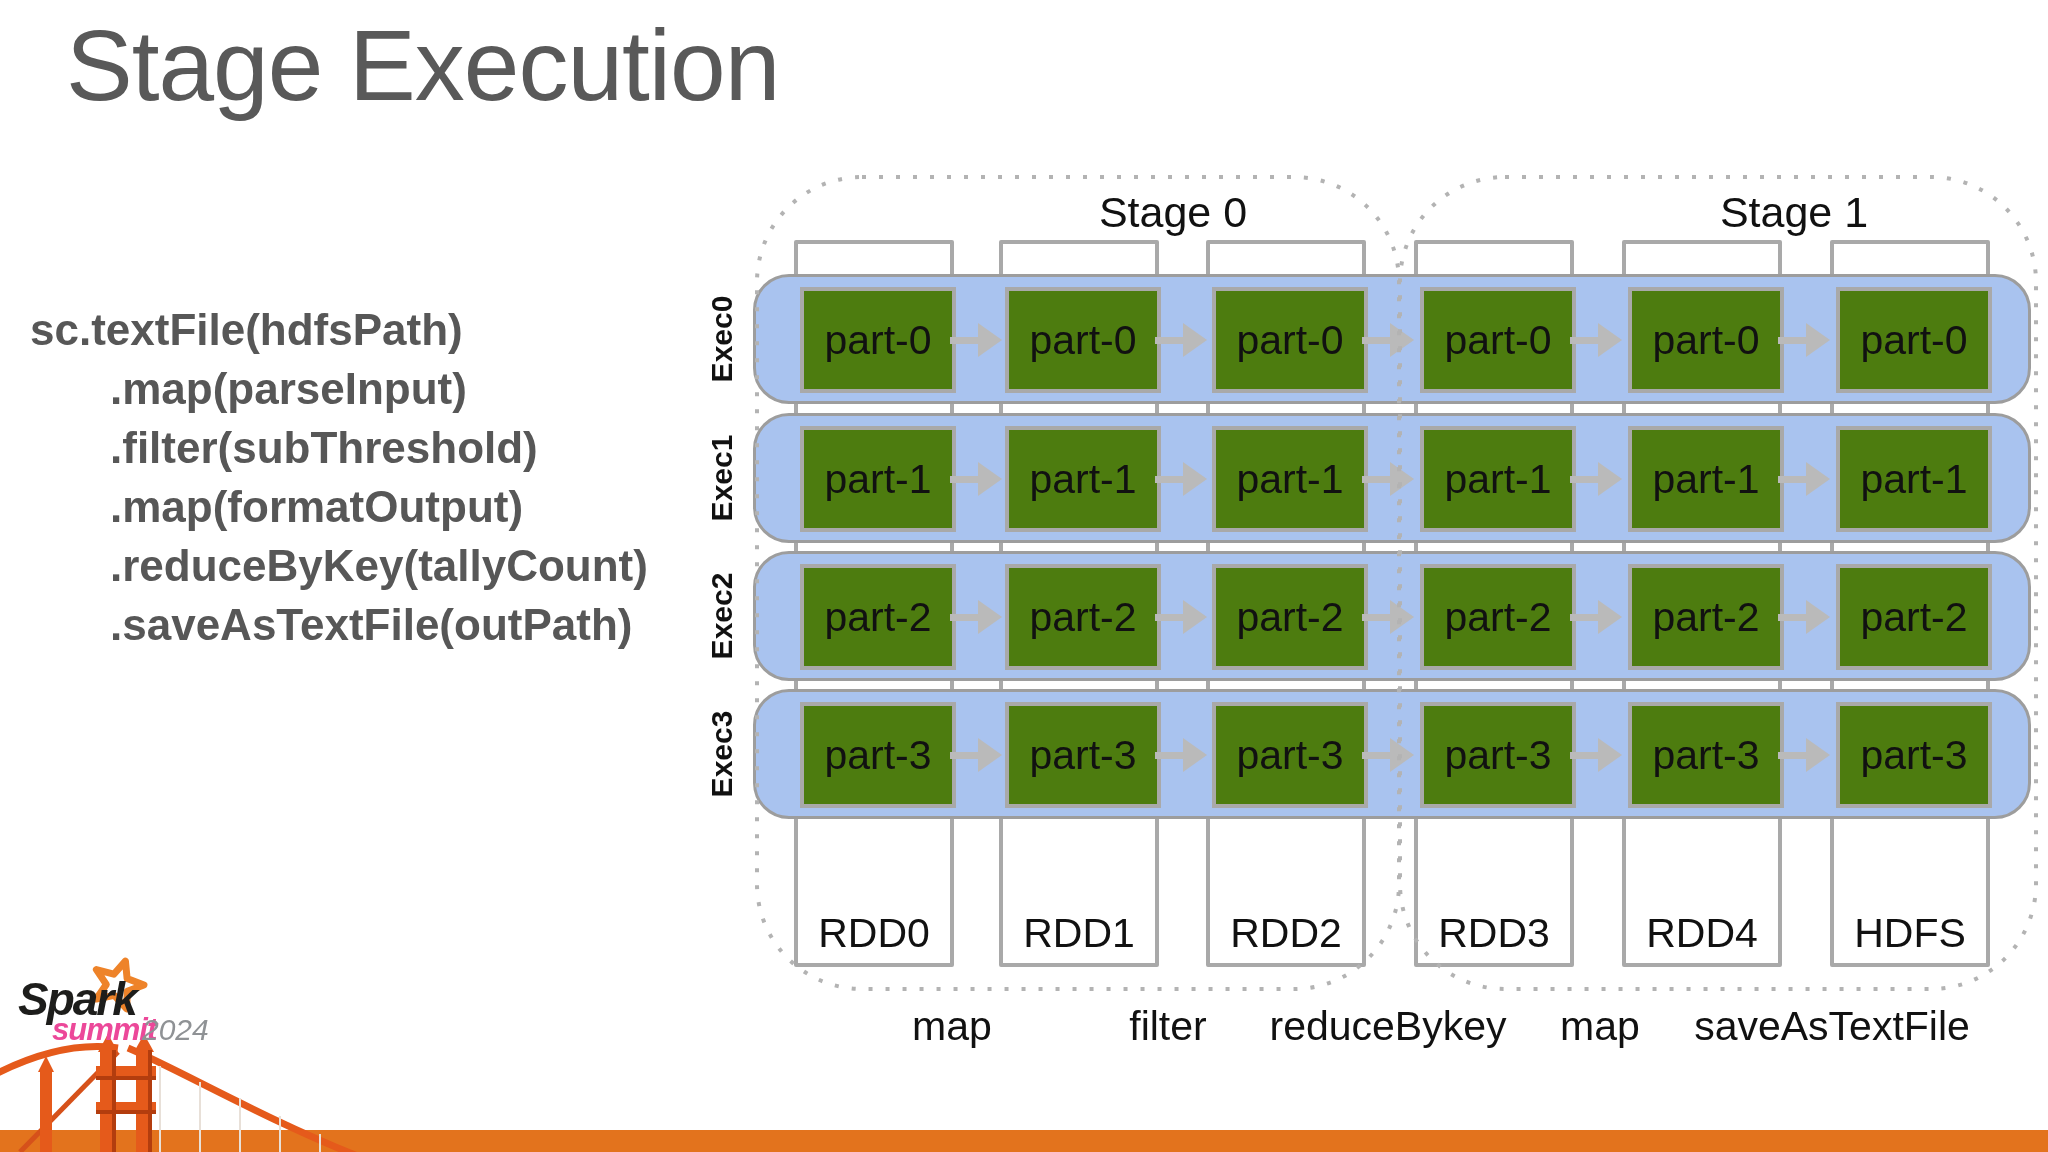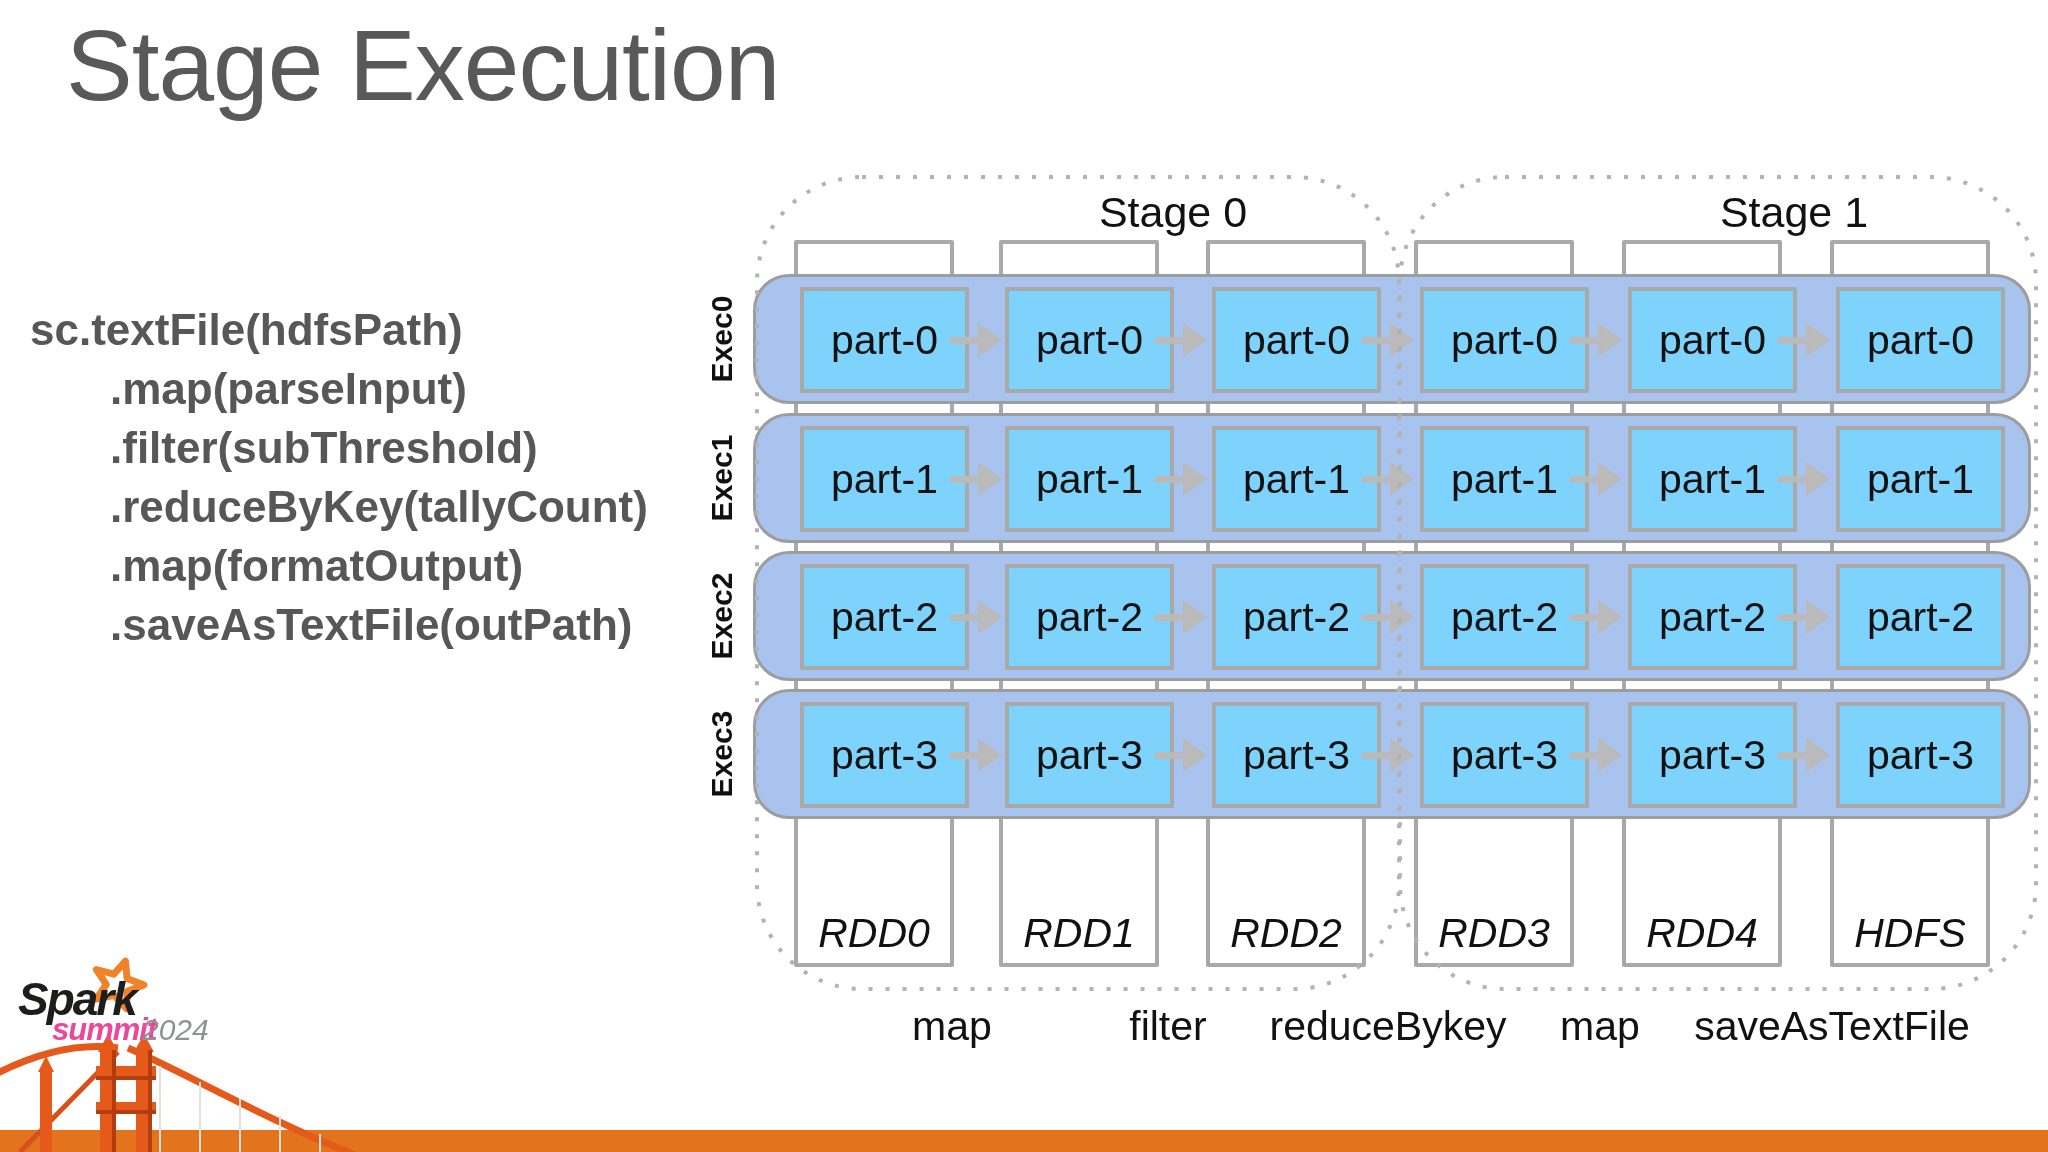--- a/index.html
+++ b/index.html
@@ -22,35 +22,35 @@
   }
   .code-line.indent{padding-left:80px;}
   
   .frame{
     position:absolute;top:240px;width:160px;height:727px;
     background:#ffffff;border:4px solid var(--border_gray);
     box-sizing:border-box;border-radius:2px;
   }
   .rdd-label{
     position:absolute;left:0;right:0;bottom:6px;
-    text-align:center;font-size:41px;color:var(--text_dark);font-style:italic;
+    text-align:center;font-size:41px;color:var(--text_dark);
   }
   .exec-row{
     position:absolute;left:753px;width:1278px;height:130px;
     background:var(--row_fill);border:3px solid var(--row_border);
     box-sizing:border-box;border-radius:36px;
   }
   .exec-label{
     position:absolute;width:140px;height:36px;line-height:36px;
     font-size:30px;font-weight:bold;color:var(--text_dark);text-align:center;
     transform:translate(-50%,-50%) rotate(-90deg);
   }
   .part-box{
-    position:absolute;width:169px;height:106px;
-    background:#7dd3fc;border:4px solid var(--border_gray);
+    position:absolute;width:156px;height:106px;
+    background:#4d7c0f;border:4px solid var(--border_gray);
     box-sizing:border-box;
     display:flex;align-items:center;justify-content:center;
     font-size:41px;color:var(--text_dark);
   }
   .arrow{position:absolute;width:52px;height:34px;}
   .arrow .shaft{
     position:absolute;left:0;top:14px;height:7px;width:32px;
     background:var(--arrow_gray);
   }
   .arrow .head{
@@ -94,22 +94,22 @@
 <body>
 
 <div class="slide">
 
   <h1 class="title">Stage Execution</h1>
 
   <div class="code">
     <div class="code-line">sc.textFile(hdfsPath)</div>
     <div class="code-line indent">.map(parseInput)</div>
     <div class="code-line indent">.filter(subThreshold)</div>
+    <div class="code-line indent">.map(formatOutput)</div>
     <div class="code-line indent">.reduceByKey(tallyCount)</div>
-    <div class="code-line indent">.map(formatOutput)</div>
     <div class="code-line indent">.saveAsTextFile(outPath)</div>
   </div>
 
   <div id="diagram">
       <div class="frame" style="left: 794px;">
         <div class="rdd-label">RDD0</div>
       </div>
       <div class="frame" style="left: 999px;">
         <div class="rdd-label">RDD1</div>
       </div>

